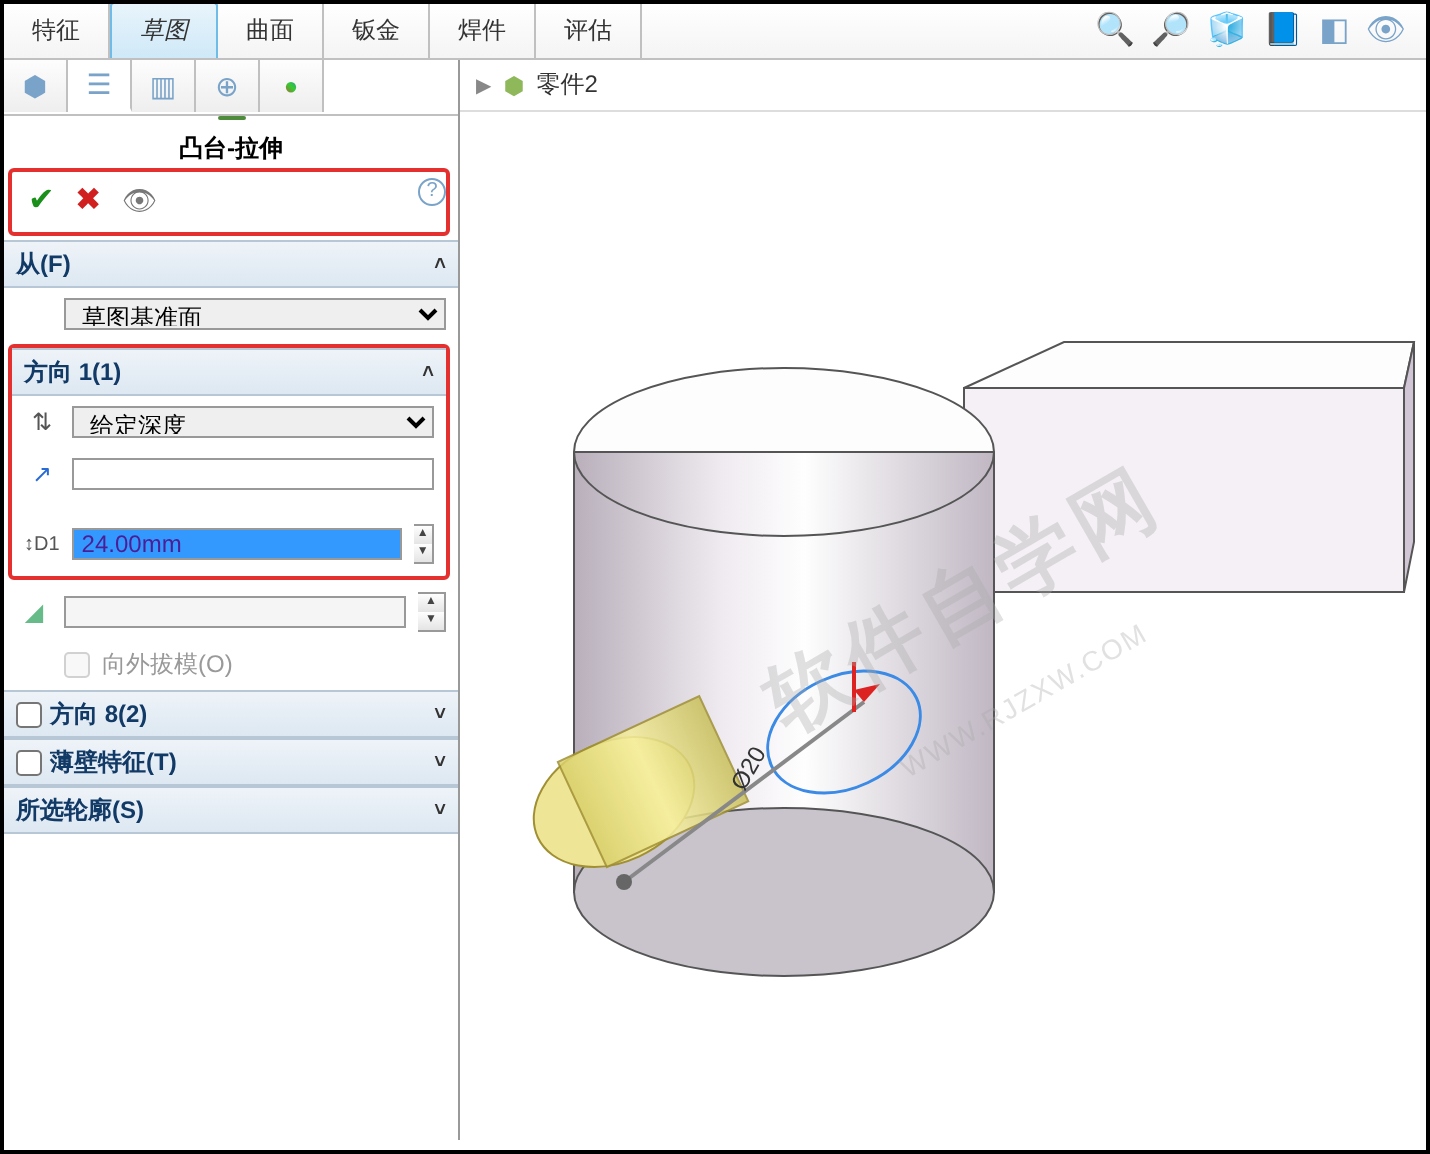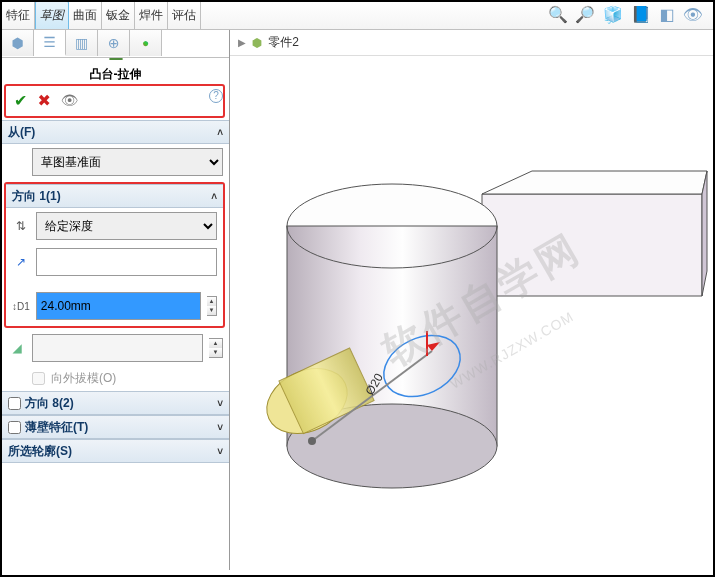--- a/index.html
+++ b/index.html
@@ -1,20 +1,20 @@
 <!DOCTYPE html>
 <html><head>
 <meta charset="utf-8">
 <style>
 * { box-sizing: border-box; margin: 0; padding: 0; font-family: "Microsoft YaHei", Arial, sans-serif; font-size: 12px; }
 body { width: 715px; height: 577px; background: #fff; overflow: hidden; border: 2px solid #000; position: relative; }
 
 
 .ribbon { display: flex; height: 28px; border-bottom: 1px solid #c0c0c0; background: linear-gradient(#fff,#f4f4f4); }
-.ribbon .tab { padding: 5px 4px; border-right: 1px solid #c0c0c0; color: #333; cursor: pointer; }
+.ribbon .tab { padding: 5px 14px; border-right: 1px solid #c0c0c0; color: #333; cursor: pointer; }
 .ribbon .tab.active { background: linear-gradient(#e8f4fb,#cfe9f8); border: 1px solid #6fbce8; border-bottom: none; border-radius: 2px 2px 0 0; margin-top: -1px; padding-top: 5px; font-style: italic; }
 .ribbon .icons-right { margin-left: auto; display: flex; gap: 8px; padding: 3px 10px 0 0; }
 .ribbon .icons-right span { font-size: 16px; color: #7aa3c9; }
 
 
 .crumb { height: 26px; display: flex; align-items: center; gap: 6px; padding-left: 236px; border-bottom: 1px solid #ddd; color: #333; }
 .crumb .chev { color: #888; font-size: 10px; }
 
 
 .panel { position: absolute; left: 0; top: 28px; width: 228px; height: 540px; border-right: 1px solid #999; background: #fff; }
@@ -30,24 +30,24 @@
 .okrow .check { color: #1a8f1a; font-size: 16px; cursor: pointer; }
 .okrow .x { color: #d02020; font-size: 16px; cursor: pointer; }
 .okrow .eye { color: #777; font-size: 14px; cursor: pointer; }
 .boxred { border: 2px solid #e53030; border-radius: 3px; margin: 2px 4px 2px 2px; padding-bottom: 2px; }
 
 .section-head { height: 22px; background: linear-gradient(#eef3f8,#dde8f2); border-top: 1px solid #b8c7d6; border-bottom: 1px solid #b8c7d6; display: flex; align-items: center; padding: 11px 6px; color: #123a66; font-weight: bold; }
 .section-head .caret { margin-left: auto; color: #333; font-size: 10px; }
 
 .row { display: flex; align-items: center; gap: 6px; padding: 4px 6px; }
 .row .ricon { width: 18px; height: 18px; display: flex; align-items: center; justify-content: center; color: #555; }
-.row select, .row input[type=text] { flex: 1; height: 28px; border: 1px solid #999; padding: 1px 4px; font-size: 12px; }
+.row select, .row input[type=text] { flex: 1; height: 16px; border: 1px solid #999; padding: 1px 4px; font-size: 12px; }
 .row .spin { width: 14px; height: 20px; border: 1px solid #999; border-left: none; display: flex; flex-direction: column; }
 .row .spin div { flex: 1; font-size: 6px; text-align: center; line-height: 8px; color: #444; background: linear-gradient(#fefefe,#e4e4e4); }
-.hl { background: #3399ff; color: #000000; }
+.hl { background: #3399ff; color: #4c1d95; }
 .chk { display: flex; align-items: center; gap: 6px; padding: 4px 6px 4px 30px; }
 
 
 .watermark { position: absolute; left: 370px; top: 270px; transform: rotate(-30deg); font-size: 40px; color: rgba(170,170,170,0.35); font-weight: bold; letter-spacing: 4px; pointer-events: none; }
 .watermark2 { position: absolute; left: 440px; top: 340px; transform: rotate(-30deg); font-size: 14px; color: rgba(170,170,170,0.35); letter-spacing: 1px; pointer-events: none; }
 </style>
 </head>
 <body>
 
 <div class="ribbon">

